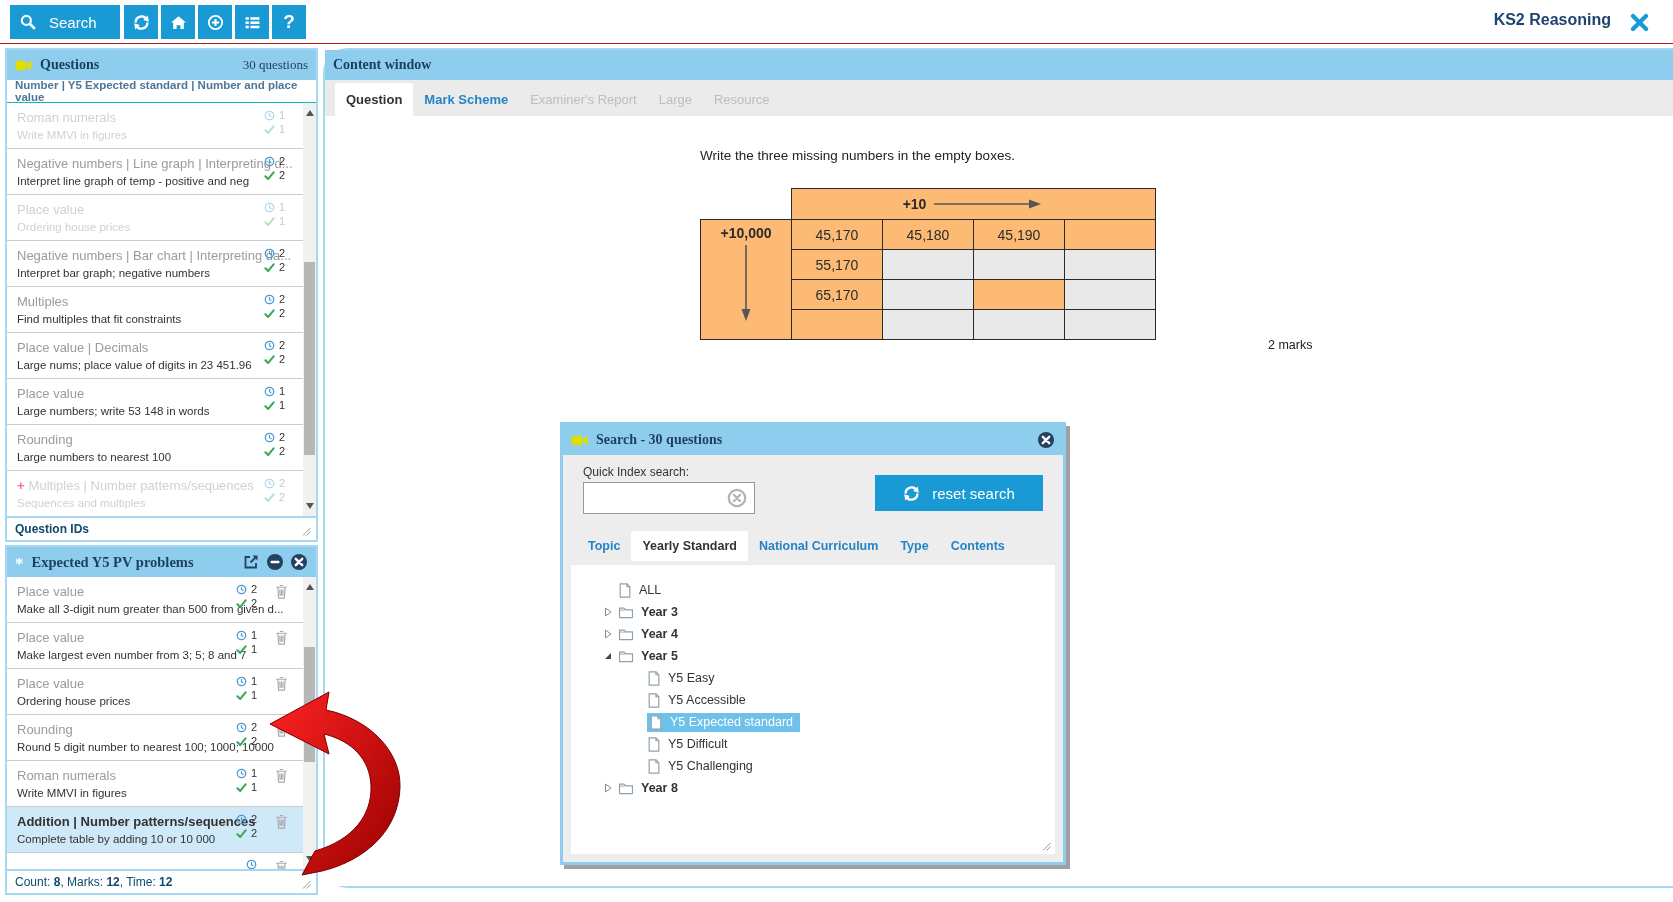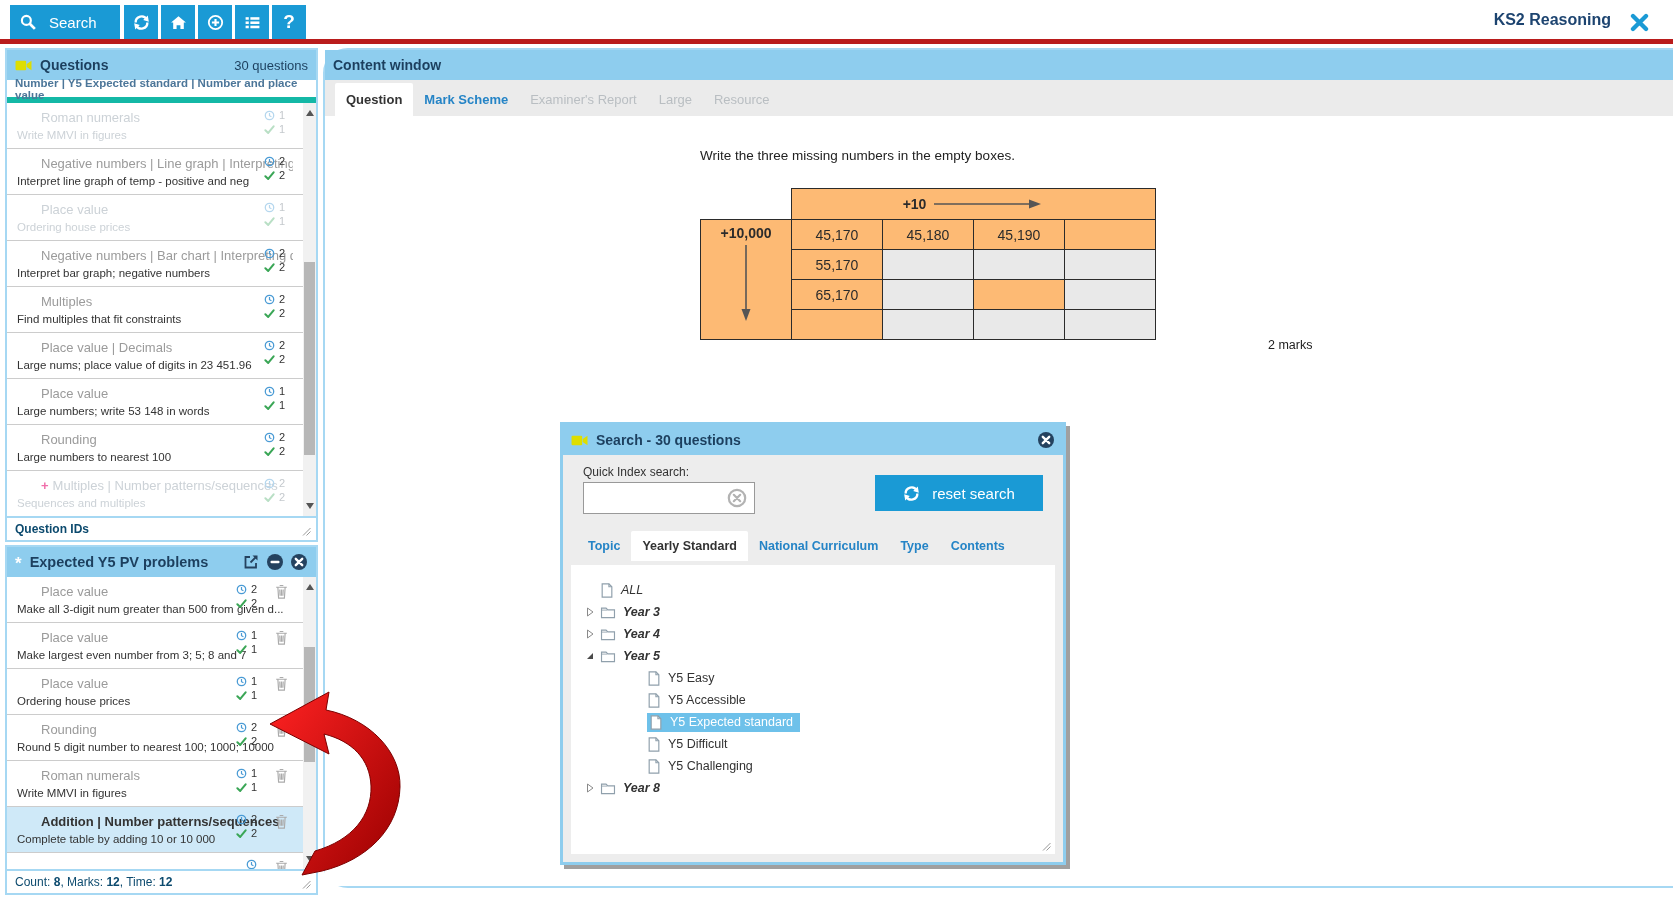--- a/index.html
+++ b/index.html
@@ -1,40 +1,40 @@
 <!DOCTYPE html>
 <html><head>
 <meta charset="utf-8">
 <style>
   * { margin:0; padding:0; box-sizing:border-box; }
   html,body { width:1673px; height:902px; background:#fff; font-family:"Liberation Sans",sans-serif; overflow:hidden; position:relative; }
 
   
-  .topbar { position:absolute; left:0; top:0; width:100%; height:44px; background:#fff; border-bottom:5px solid #b91c1c; }
+  .topbar { position:absolute; left:0; top:0; width:100%; height:44px; background:#fff; border-bottom:1px solid #b91c1c; }
   .tbtn { position:absolute; top:5px; height:34px; background:#1a9ad5; color:#fff; display:flex; align-items:center; justify-content:center; cursor:pointer; }
   .tbtn.search { left:10px; width:110px; justify-content:flex-start; padding-left:10px; gap:12px; font-size:15px; }
   .sq { width:34px; }
   .help-q { font-size:19px; font-weight:bold; }
   .app-title { position:absolute; right:62px; top:11px; font-size:16px; font-weight:bold; color:#1d4470; }
   .top-close { position:absolute; right:24px; top:13px; width:19px; height:19px; cursor:pointer; }
 
   
   .panel { position:absolute; background:#fff; border:2px solid #a6d8f3; display:flex; flex-direction:column; }
-  .phead { height:30px; min-height:30px; background:#8ecdee; display:flex; align-items:center; padding:0 8px; color:#1c3f5e; font-weight:bold; font-size:14px; gap:8px; }
+  .phead { height:30px; min-height:30px; background:#8ecdee; display:flex; align-items:center; padding:0 8px; color:#1c3f5e; font-weight:bold; font-size:14px; gap:8px;font-family:Liberation Serif, serif; }
   .phead .spacer { flex:1; }
   .pcount { font-weight:normal; font-size:13px; color:#1c3f5e; }
-  .crumb { height:23px; min-height:23px; background:#fff; border-bottom:6px solid #14b8a6; font-size:11.5px; font-weight:bold; color:#4c7699; display:flex; align-items:center; padding-left:8px; }
+  .crumb { height:23px; min-height:23px; background:#fff; border-bottom:1px solid #14b8a6; font-size:11.5px; font-weight:bold; color:#4c7699; display:flex; align-items:center; padding-left:8px; }
   .plist { position:relative; flex:1; overflow:hidden; background:#fff; }
   .pfoot { height:24px; min-height:24px; border-top:2px solid #a6d8f3; display:flex; align-items:center; padding:0 8px; font-size:12px; color:#0c4a6e; position:relative; }
   .pfoot b { font-weight:bold; }
   .handle { position:absolute; right:5px; bottom:4px; width:10px; height:10px; }
 
   
   .item { position:relative; height:46px; border-bottom:1px solid #ccc; padding:7px 10px 0; width:calc(100% - 13px); background:#fff; cursor:pointer; }
-  .ititle { font-size:13px; color:#9b9b9b; margin-bottom:4px; white-space:nowrap; overflow:hidden;margin-left:24px; }
+  .ititle { font-size:13px; color:#9b9b9b; margin-bottom:4px; white-space:nowrap; overflow:hidden; }
   .isub { font-size:11.5px; color:#333; white-space:nowrap; overflow:hidden; }
   .item.faded .ititle, .item.faded .isub { color:#ccd2d7; }
   .item.sel { background:#cfe9f8; }
   .item.sel .ititle { color:#6b6b6b; font-weight:bold; }
   .stats { position:absolute; top:6px; right:18px; display:flex; flex-direction:column; gap:2px; }
   .p2 .stats { right:46px; }
   .st { display:flex; align-items:center; gap:4px; font-size:11px; color:#333; line-height:12px; }
   .st .ic { width:11px; height:11px; }
   .st.t { color:#333; } .st.t .ic { color:#4a9bd5; }
   .st.m .ic { color:#3aa656; }
@@ -79,21 +79,21 @@
   .dlg-label { position:absolute; left:20px; top:40px; font-size:12px; color:#333; }
   .dlg-input { position:absolute; left:20px; top:57px; width:172px; height:32px; background:#fff; border:1px solid #999; font-size:13px; padding:0 30px 0 8px; }
   .dlg-clear { position:absolute; left:164px; top:63px; width:20px; height:20px; cursor:pointer; }
   .dlg-reset { position:absolute; left:312px; top:50px; width:168px; height:36px; background:#1a9ad5; color:#fff; display:flex; align-items:center; justify-content:center; gap:12px; font-size:15px; cursor:pointer; }
   .dlg-tabs { position:absolute; left:14px; top:106px; display:flex; align-items:flex-end; }
   .dtab { padding:8px 11px; font-size:12.5px; font-weight:bold; color:#2584c6; cursor:pointer; }
   .dtab.active { background:#fff; color:#333; border-radius:2px 2px 0 0; }
   .dlg-tree { position:absolute; left:8px; top:140px; right:8px; bottom:8px; background:#fff; overflow:hidden; }
   .tree { margin-top:14px; }
   .trow { display:flex; align-items:center; height:22px; font-size:12.5px; color:#333; cursor:pointer; }
-  .trow.d0 { padding-left:14px;font-style:italic; }
+  .trow.d0 { padding-left:32px; }
   .trow.d1 { padding-left:76px; }
   .exp { width:15px; height:12px; display:flex; align-items:center; }
   .tico { width:14px; height:15px; margin-right:7px; }
   .tico.fold { width:16px; height:13px; }
   .trow .lbl { }
   .trow .lbl.b { font-weight:bold; }
   .selwrap { display:flex; align-items:center; background:#6ec1ea; color:#fff; padding:2px 7px 2px 2px; }
   .selwrap .tico { margin-right:7px; }
 
   

